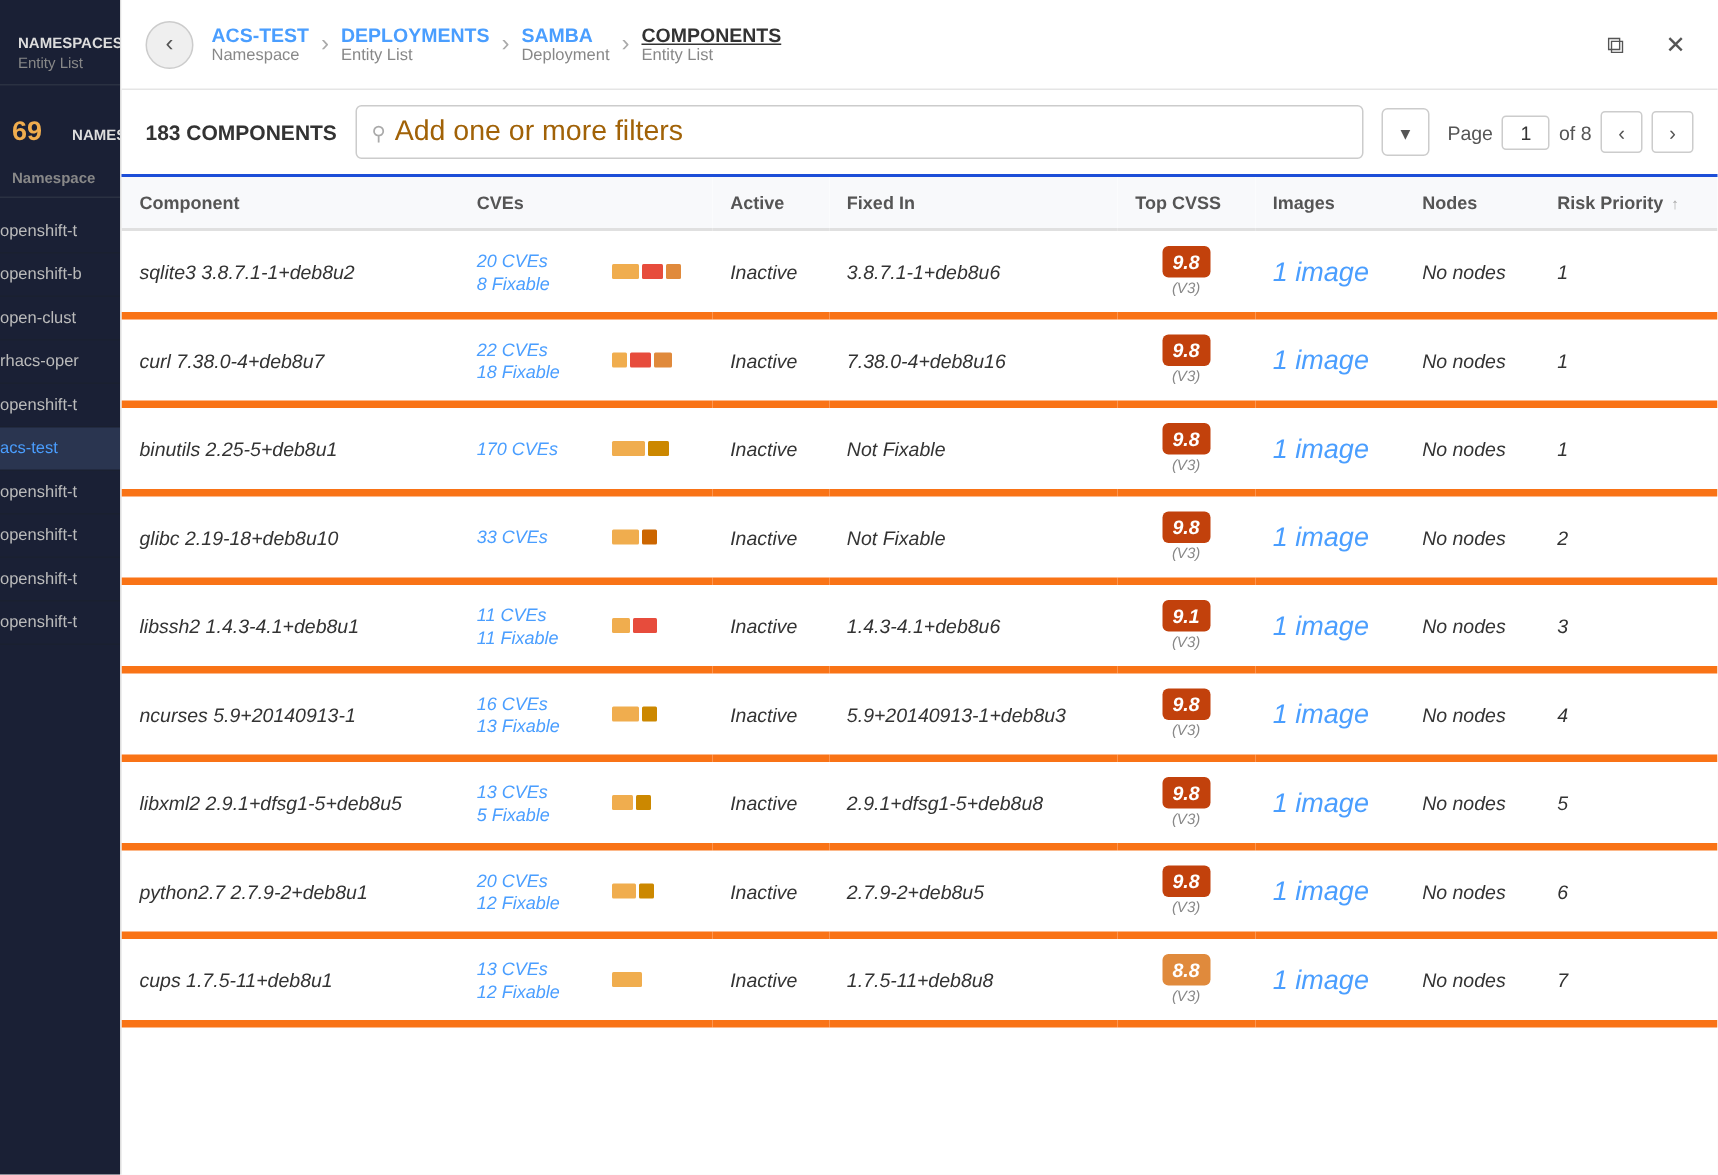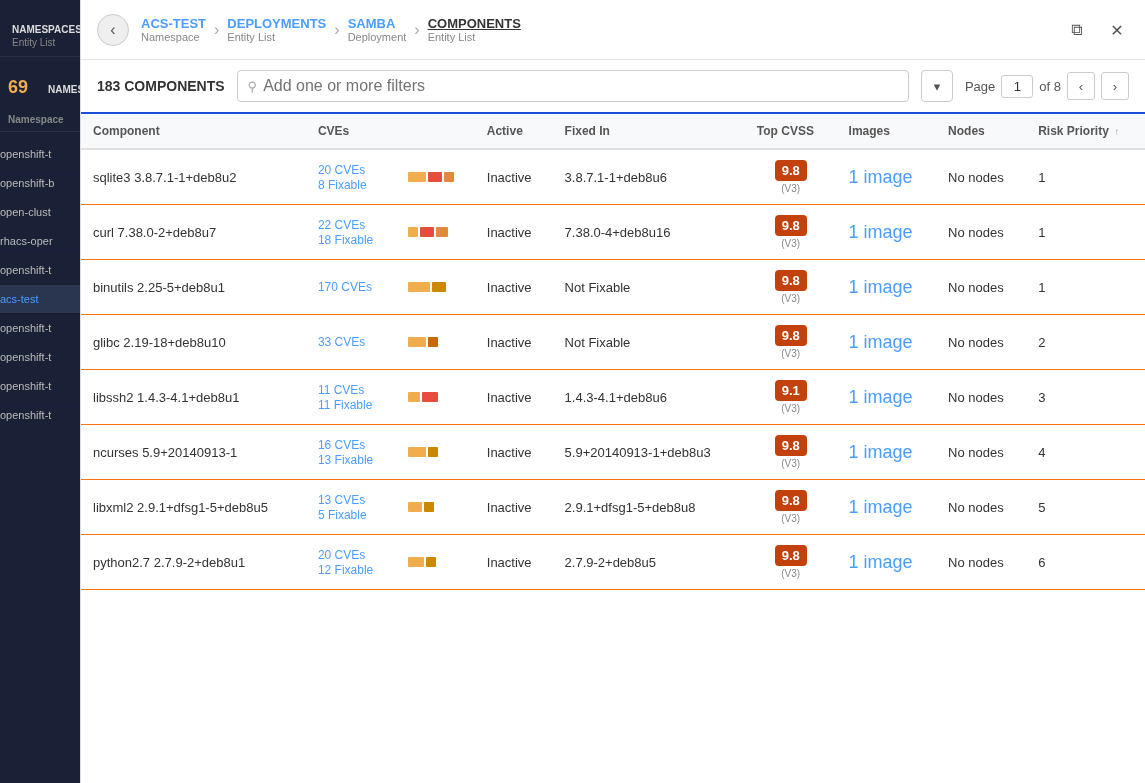--- a/index.html
+++ b/index.html
@@ -136,21 +136,21 @@
       border-bottom: 2px solid #e0e0e0;
       padding: 10px 12px;
       text-align: left;
       font-size: 12px;
       font-weight: 600;
       color: #555;
       white-space: nowrap;
       position: sticky; top: 0; z-index: 2;
     }
     thead th:last-child { white-space: nowrap; }
-    tbody tr { border-bottom: 1px solid #f97316; }
+    tbody tr { border-bottom: 5px solid #f97316; font-style: italic; }
     tbody td {
       padding: 10px 12px;
       font-size: 13px;
       color: #333;
       vertical-align: middle;
     }
 
     .cve-link { color: #4a9eff; text-decoration: none; display: block; font-size: 12px; }
     .fixable-link { color: #4a9eff; text-decoration: none; font-size: 12px; }
 
@@ -277,21 +277,21 @@
       <button class="icon-btn" title="Close">
         <span>✕</span>
       </button>
     </div>
   </div>
 
   <div class="table-header-bar">
     <span class="comp-count">183 COMPONENTS</span>
     <div class="filter-bar">
       <span style="color:#aaa;">⚲</span>
-      <span style="color:#737373;font-size:16px;">Add one or more filters</span>
+      <span style="color:#a16207;font-size:19px;">Add one or more filters</span>
     </div>
     <div class="filter-dropdown">
       <span>▾</span>
     </div>
     <div class="pagination">
       <span>Page</span>
       <div class="page-num">1</div>
       <span>of 8</span>
       <button class="page-btn">‹</button>
       <button class="page-btn">›</button>
@@ -325,21 +325,21 @@
               </div>
             </td>
             <td>Inactive</td>
             <td>3.8.7.1-1+deb8u6</td>
             <td style="text-align: center;"><span class="cvss-badge cvss-critical">9.8</span><div class="cvss-v3">(V3)</div></td>
             <td><a href="#" class="img-link">1 image</a></td>
             <td>No nodes</td>
             <td>1</td>
           </tr>
           <tr>
-            <td>curl 7.38.0-2+deb8u7</td>
+            <td>curl 7.38.0-4+deb8u7</td>
             <td><a href="#" class="cve-link">22 CVEs</a><a href="#" class="fixable-link">18 Fixable</a></td>
             <td>
               <div class="bar-container">
                 <div class="bar-seg" style="background-color: rgb(240, 173, 78); width: 10px;"></div>
                 <div class="bar-seg" style="background-color: rgb(231, 76, 60); width: 14px;"></div>
                 <div class="bar-seg" style="background-color: rgb(224, 138, 60); width: 12px;"></div>
               </div>
             </td>
             <td>Inactive</td>
             <td>7.38.0-4+deb8u16</td>
@@ -441,16 +441,31 @@
                 <div class="bar-seg" style="background-color: rgb(204, 136, 0); width: 10px;"></div>
               </div>
             </td>
             <td>Inactive</td>
             <td>2.7.9-2+deb8u5</td>
             <td style="text-align: center;"><span class="cvss-badge cvss-critical">9.8</span><div class="cvss-v3">(V3)</div></td>
             <td><a href="#" class="img-link">1 image</a></td>
             <td>No nodes</td>
             <td>6</td>
           </tr>
+          <tr>
+            <td>cups 1.7.5-11+deb8u1</td>
+            <td><a href="#" class="cve-link">13 CVEs</a><a href="#" class="fixable-link">12 Fixable</a></td>
+            <td>
+              <div class="bar-container">
+                <div class="bar-seg" style="background-color: rgb(240, 173, 78); width: 20px;"></div>
+              </div>
+            </td>
+            <td>Inactive</td>
+            <td>1.7.5-11+deb8u8</td>
+            <td style="text-align: center;"><span class="cvss-badge cvss-high">8.8</span><div class="cvss-v3">(V3)</div></td>
+            <td><a href="#" class="img-link">1 image</a></td>
+            <td>No nodes</td>
+            <td>7</td>
+          </tr>
         </tbody>
     </table>
   </div>
 </div>
 
 </body></html>

